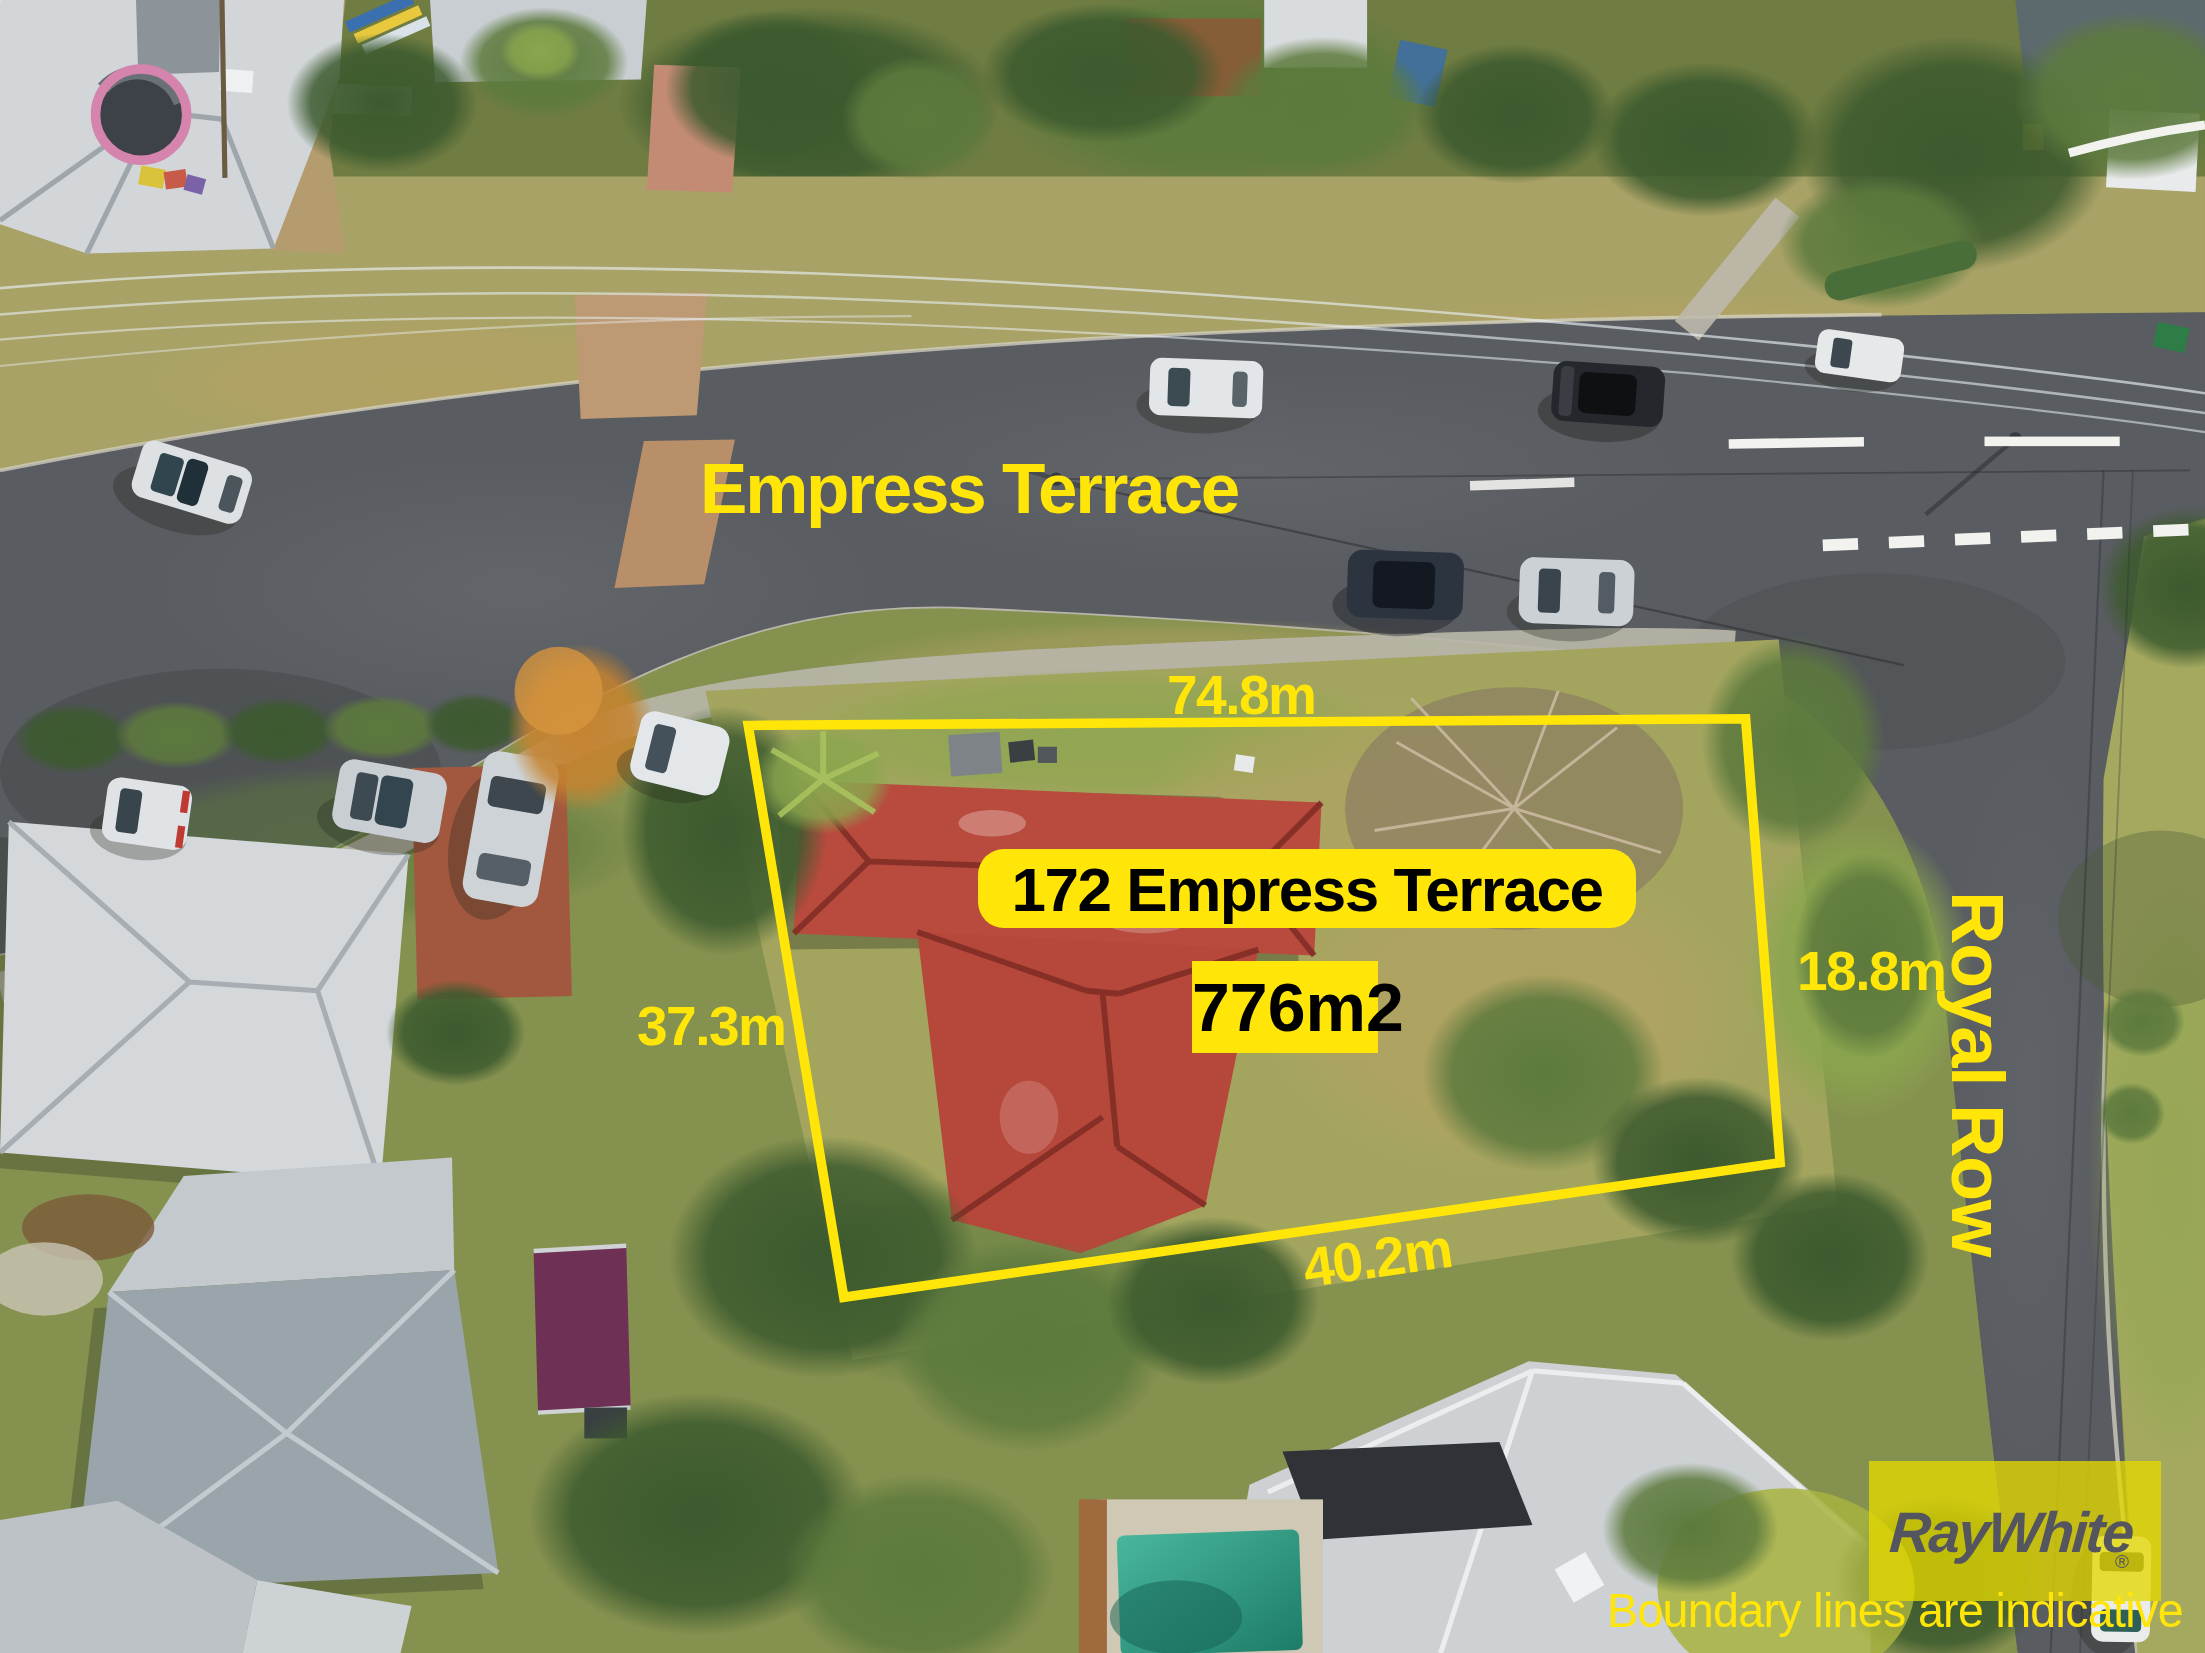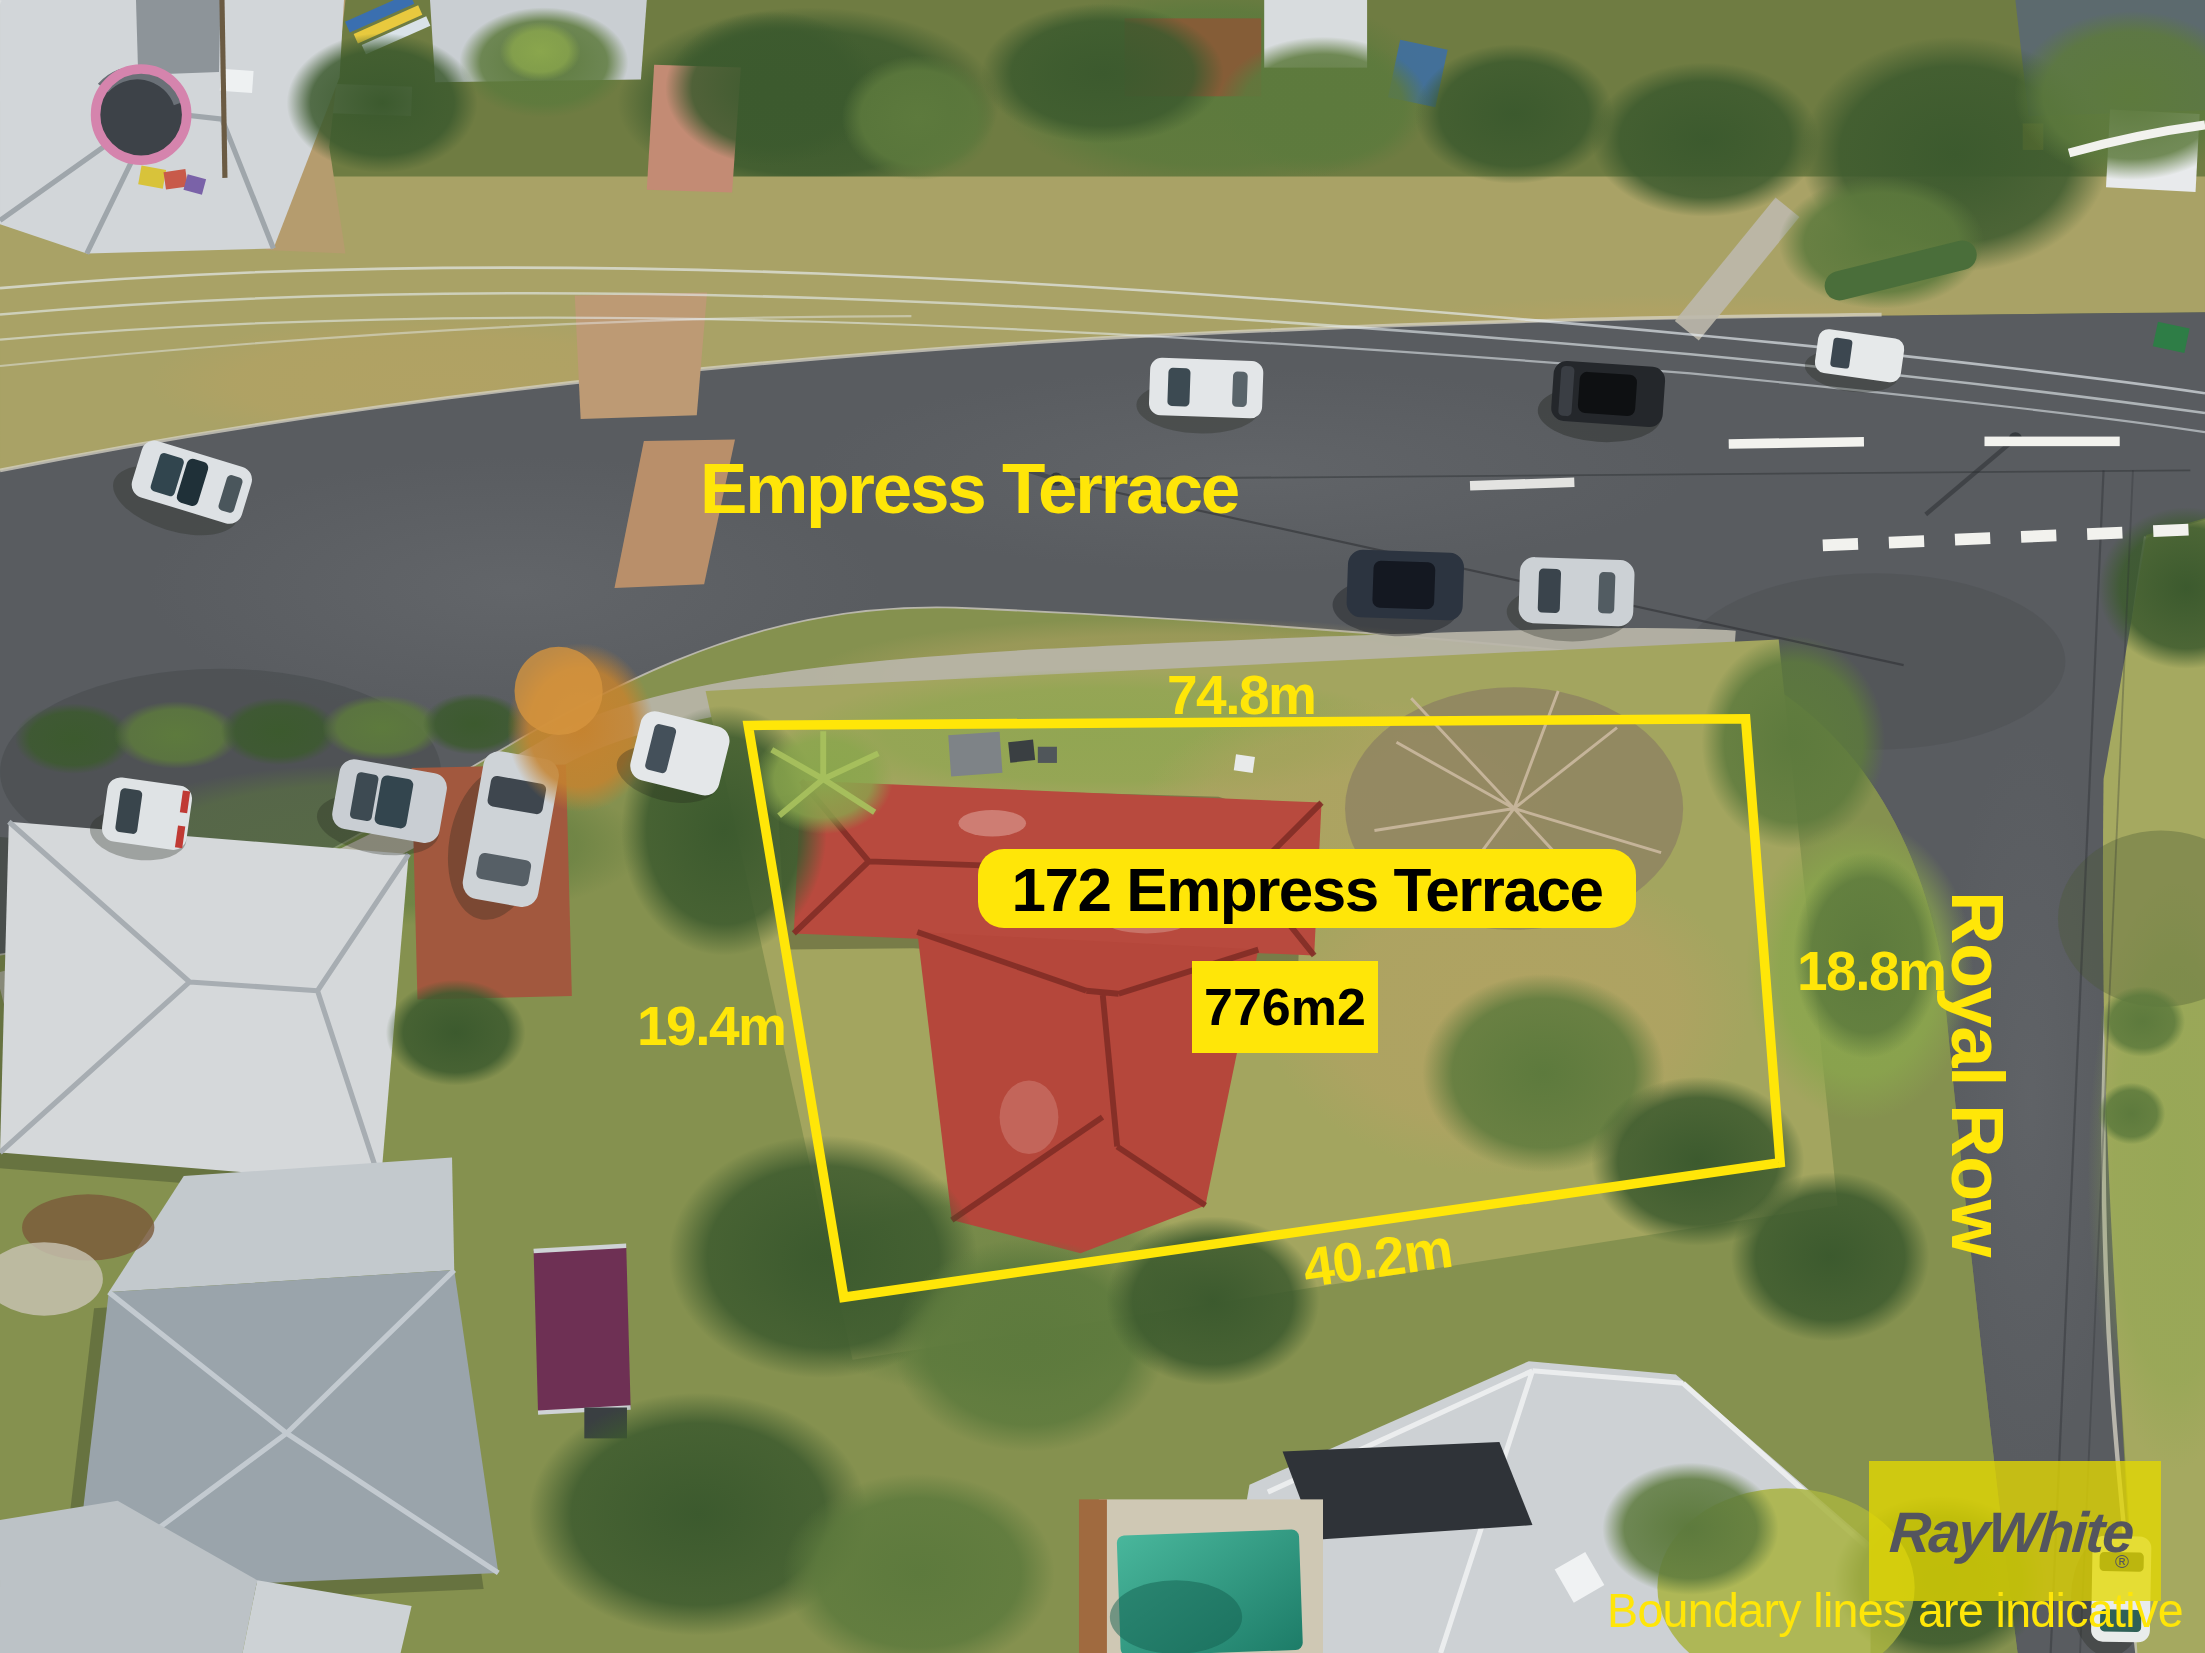--- a/index.html
+++ b/index.html
@@ -10,21 +10,21 @@
   .yellow{color:var(--anno,#FFE608);}
   .dim{font-weight:bold;font-size:55px;letter-spacing:-1.5px;}
   .street{font-weight:bold;font-size:71px;letter-spacing:-2.2px;}
   .vroad{font-weight:bold;font-size:74px;letter-spacing:-1.5px;
          transform:rotate(90deg);transform-origin:0 0;}
   .labelbox{background:var(--labelbg,#FFE608);color:var(--labeltxt,#000);
             font-weight:bold;text-align:center;position:absolute;}
   #addr-box{left:978px;top:849px;width:658px;height:79px;
             font-size:62px;line-height:81px;letter-spacing:-1.5px;border-radius:26px;}
   #area-box{left:1192px;top:961px;width:186px;height:92px;
-            font-size:52px;line-height:93px;}
+            font-size:68px;line-height:93px;}
   #dim-top{left:1167px;top:663px;}
   #dim-left{left:637px;top:994px;}
   #dim-right{left:1797px;top:939px;}
   #dim-bottom{left:1303px;top:1226px;transform:rotate(-8deg);}
   #street-empress{left:700px;top:448px;}
   #street-royal{left:2020px;top:891px;}
   #logo-box{left:1869px;top:1461px;width:292px;height:140px;
             background:rgba(228,216,0,0.78);}
   #logo-text{position:absolute;left:20.6px;top:38px;font-size:57px;font-weight:bold;
              font-style:italic;letter-spacing:-2.2px;color:var(--logotxt,#54555E);
@@ -395,21 +395,21 @@
 
   <polygon points="1018,987 2375,978 2422,1582 1148,1765" fill="none" stroke="#FFE608" stroke-width="13" stroke-linejoin="miter"></polygon>
 </svg>
 
 <div class="ovl yellow street" id="street-empress">Empress Terrace</div>
 
 <div class="ovl yellow vroad" id="street-royal">Royal Row</div>
 
 <div class="ovl yellow dim" id="dim-top">74.8m</div>
 
-<div class="ovl yellow dim" id="dim-left">19.4m</div>
+<div class="ovl yellow dim" id="dim-left">37.3m</div>
 
 <div class="ovl yellow dim" id="dim-right">18.8m</div>
 
 <div class="ovl yellow dim" id="dim-bottom">40.2m</div>
 
 <div class="labelbox" id="addr-box">172 Empress Terrace</div>
 
 <div class="labelbox" id="area-box">776m2</div>
 
 <div class="ovl" id="logo-box">

